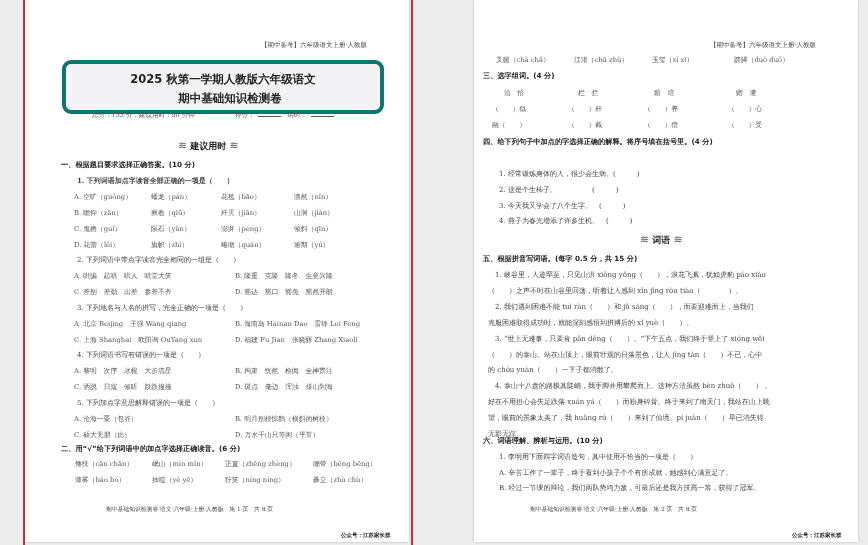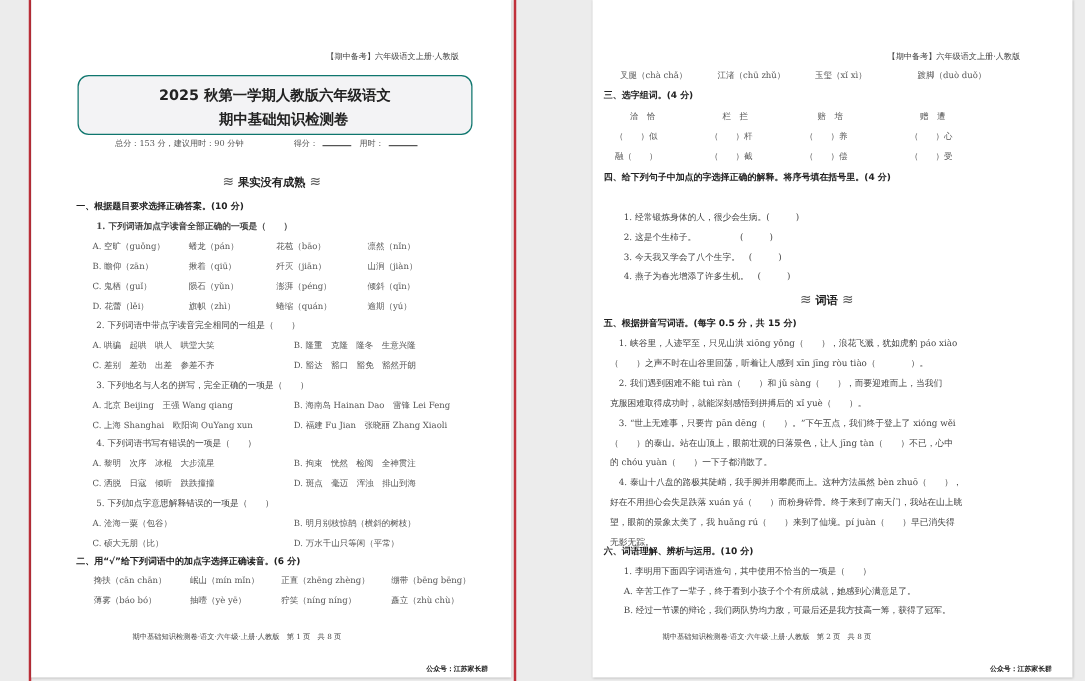--- a/index.html
+++ b/index.html
@@ -14,21 +14,21 @@
     position:absolute; top:0; height:542px; background:#fff;
     box-shadow:0 0 2px rgba(0,0,0,0.25);
     overflow:hidden;
   }
   #page1 { left:25px; width:384px; }
   #page2 { left:474px; width:384px; }
   .abs { position:absolute; white-space:nowrap; }
   .hdr { font-size:6.5px; color:#444; }
   .title-box {
     position:absolute; left:37px; top:60px; width:314px; height:46px;
-    border:1px solid #0f766e; border-radius:9px; background:#f3f3f5;
+    border:4px solid #0f766e; border-radius:9px; background:#f3f3f5;
   }
   .t1, .t2 { position:absolute; left:0; right:0; text-align:center;
     font-family:"DejaVu Sans","Liberation Sans",sans-serif; font-weight:bold; color:#222; font-size:11.5px; }
   .t1 { top:8px; }
   .t2 { top:27px; padding-left:14px; }
   .meta { font-size:6.5px; color:#555; }
   .meta .blank { display:inline-block; width:23px; border-bottom:1px solid #555; margin:0 4px; }
   .sect-banner { font-family:"DejaVu Sans","Liberation Sans",sans-serif; font-weight:bold; font-size:9px; color:#222; }
   .wave { color:#555; font-weight:normal; font-size:11px; }
   .sec { font-family:"DejaVu Sans","Liberation Sans",sans-serif; font-weight:bold; font-size:7.2px; color:#222; }
@@ -51,21 +51,21 @@
   </div>
   <div class="abs meta" style="left:67px; top:111px;">
     <span>总分：153 分，建议用时：90 分钟</span>
     <span style="display:inline-block; width:36px;"></span>
     <span>得分：</span><span class="blank"></span>
     <span>用时：</span><span class="blank"></span>
   </div>
 
   <div class="abs sect-banner" style="left:153px; top:139px;">
     <span class="wave">≋</span>
-    <span>果实没有成熟</span>
+    <span>建议用时</span>
     <span class="wave">≋</span>
   </div>
 
   <div class="abs sec" style="left:36px; top:160px;">一、根据题目要求选择正确答案。(10 分)</div>
   <div class="abs q" style="left:52px; top:176px;font-weight:bold;">1. 下列词语加点字读音全部正确的一项是（　　）</div>
 
   <div>
     <div class="abs opt" style="left:49px; top:192px;">A. 空旷（guǒng）</div>
     <div class="abs opt" style="left:126px; top:192px;">蟠龙（pán）</div>
     <div class="abs opt" style="left:196px; top:192px;">花苞（bāo）</div>

